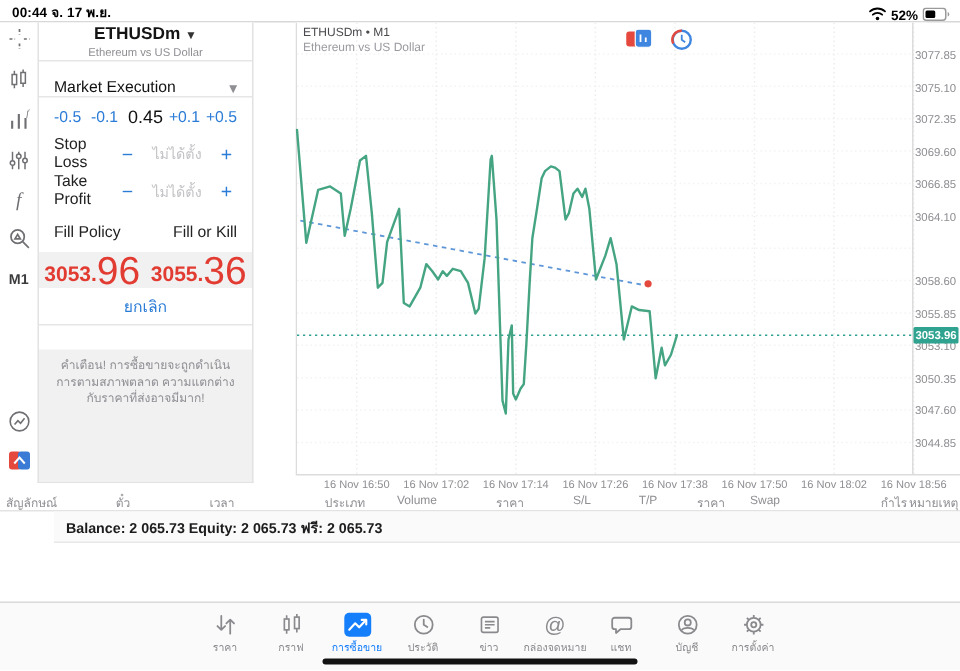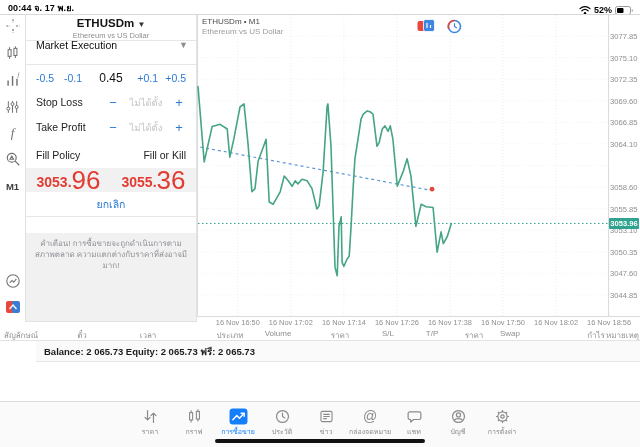--- a/index.html
+++ b/index.html
@@ -13,27 +13,27 @@
   .sb-right { position:absolute; right:6px; top:1px; display:flex; align-items:center; gap:3px; }
   .sb-batt-pct { font-size:9px; font-weight:600; color:#000; }
   #top-divider { position:absolute; left:0; top:14px; width:640px; height:1px; background:#d8d8d8; }
 
   
   #leftstrip { position:absolute; left:0; top:15px; width:25px; height:307px; background:#fff; }
   .strip-btn { position:absolute; left:0; width:25px; height:22px; display:flex; align-items:center; justify-content:center; }
   .tf-label { font-size:9.5px; font-weight:700; color:#3c3c3f; }
 
   
-  #panel { position:absolute; left:25px; top:15px; width:172px; height:307px; background:#fff;
+  #panel { position:absolute; left:25px; top:15px; width:144px; height:307px; background:#fff;
     border-left:1px solid #e2e2e2; border-right:1px solid #e2e2e2; border-bottom:1px solid #e2e2e2; }
   .pnl-head { height:26px; text-align:center; border-bottom:1px solid #e6e6e6; padding-top:2px; }
   .pnl-symbol { font-size:11.5px; font-weight:700; color:#141414; line-height:13px; }
   .pnl-symbol .chev { font-size:8px; color:#333; }
   .pnl-sub { font-size:7.5px; color:#8e8e93; line-height:9px; }
-  .row-me { height:24px; display:flex; align-items:center; padding:0 8px 16px 10px; border-bottom:1px solid #e6e6e6; }
+  .row-me { height:24px; display:flex; align-items:flex-end; padding:0 8px 0 10px; border-bottom:1px solid #e6e6e6; }
   .row-me .me-label { flex:1; font-size:10.5px; color:#111; }
   .row-me .chev-d { color:#8e8e93; font-size:9px; }
   .row-step { height:26px; display:flex; align-items:center; padding:0 10px; }
   .step-btn { font-size:10.5px; color:var(--accent-blue); width:28px; }
   .step-val { flex:1; text-align:center; font-size:12px; color:#111; }
   .row-field { height:22px; display:flex; align-items:center; padding:0 10px; }
   .fld-label { flex:1; font-size:10.5px; color:#222; }
   .fld-minus,.fld-plus { font-size:13px; color:var(--accent-blue); width:14px; text-align:center; }
   .fld-ph { width:52px; text-align:center; font-size:9.5px; color:#c3c3c7; }
   .row-fp { height:22px; display:flex; align-items:center; padding:0 10px; margin-top:6px; }

